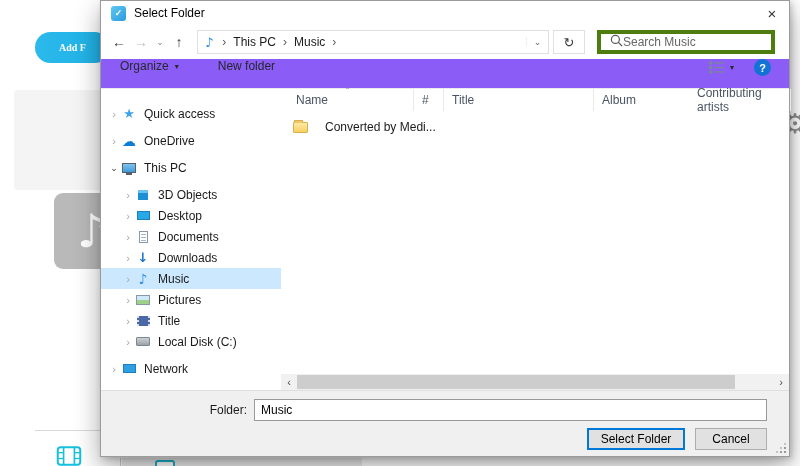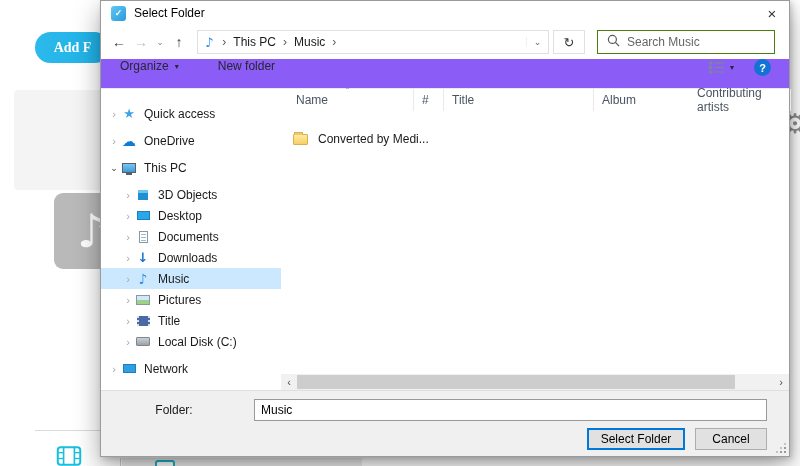--- a/index.html
+++ b/index.html
@@ -4,21 +4,21 @@
 <style>
   * { box-sizing: border-box; margin: 0; padding: 0; }
   html, body { width: 800px; height: 466px; overflow: hidden; }
   body { font-family: "Liberation Sans", sans-serif; background: #ffffff; position: relative; }
   .stage { position: absolute; inset: 0; width: 800px; height: 466px; }
 
   
   .bg-app { position: absolute; inset: 0; background: #fff; }
   .add-btn { position: absolute; left: 35px; top: 32px; width: 75px; height: 31px;
     border-radius: 16px; background: linear-gradient(90deg, #2cb9ec, #1fb1e6);
-    color: #fff; font-family: "Liberation Serif", serif; font-weight: bold; font-size: 14px;
+    color: #fff; font-family: "Liberation Serif", serif; font-weight: bold; font-size: 10px;
     display: flex; align-items: center; justify-content: center; border: none; }
   .thumb-outer { position: absolute; left: 14px; top: 90px; width: 92px; height: 100px;
     background: #f4f4f4; border-radius: 4px; }
   .thumb-inner { position: absolute; left: 40px; top: 103px; width: 66px; height: 76px;
     background: #b9b9b9; border-radius: 9px; display: flex; align-items: center; justify-content: center; }
   .thumb-note { color: #fff; font-size: 46px; font-family: "DejaVu Sans", sans-serif; line-height: 1; margin-left: 10px; }
   .bg-divider { position: absolute; left: 35px; top: 430px; width: 66px; height: 1px; background: #dadada; }
   .film-icon { position: absolute; left: 54px; top: 446px; }
   .bg-gear { position: absolute; left: 783px; top: 110px; font-family: "DejaVu Sans", sans-serif;
     font-size: 27px; color: #8f8f8f; line-height: 1; }
@@ -47,22 +47,22 @@
   .nav-btn.small { width: 14px; font-size: 9px; color: #8a8a8a; }
   .addressbar { height: 24px; width: 352px; margin-left: 6px; border: 1px solid #e0e0e0;
     display: flex; align-items: center; padding-left: 7px; }
   .addr-note { color: #2e8fe8; font-family: "DejaVu Sans", sans-serif; font-size: 13px; margin-right: 2px; }
   .crumb-sep { color: #5a5a5a; font-size: 12px; padding: 0 7px; }
   .crumb { color: #1a1a1a; }
   .addr-dd { margin-left: auto; width: 22px; text-align: center; font-size: 9px; color: #666;
     border-left: 1px solid #f0f0f0; }
   .refresh-btn { height: 24px; width: 32px; margin-left: 2px; border: 1px solid #e0e0e0;
     display: flex; align-items: center; justify-content: center; font-size: 13px; color: #3b3b3b; }
-  .searchbox { height: 24px; width: 178px; margin-left: 10px; border: 1px solid #4d7c0f;
-    display: flex; align-items: center; padding-left: 9px; gap: 7px; }
+  .searchbox { height: 24px; width: 178px; margin-left: 10px; border: 4px solid #4d7c0f;
+    display: flex; align-items: center; padding-left: 9px; }
   .searchbox input { border: none; outline: none; width: 130px; font-size: 12px;
     font-family: "Liberation Sans", sans-serif; color: #333; }
   .searchbox input::placeholder { color: #666; }
 
   .toolbar { height: 30px; display: flex; align-items: flex-start; padding: 0 18px 0 19px;
     border-bottom: 1px solid #ebebeb; background: #8b5cf6; flex: none; color: #26282d; }
   .organize { display: flex; align-items: center; gap: 6px; }
   .dd-arrow { font-size: 8px; color: #26282d; }
   .newfolder { margin-left: 39px; }
   .tb-right { margin-left: auto; display: flex; align-items: center; gap: 6px; }
@@ -112,32 +112,32 @@
   .list { flex: 1; position: relative; min-width: 0; }
   .list-header { display: flex; height: 22px; align-items: flex-start; color: #4a5462; }
   .hcell { height: 22px; display: flex; align-items: center; border-right: 1px solid #e9e9e9;
     padding-left: 8px; position: relative; flex: none; }
   .hcell.c-name { width: 133px; padding-left: 15px; }
   .hcell.c-num { width: 30px; }
   .hcell.c-title { width: 150px; }
   .hcell.c-artists { width: 102px; }
   .hcell.c-album { width: 95px; border-right: none; }
   .sort-ind { position: absolute; top: -3px; left: 65px; font-size: 9px; color: #888; }
-  .file-row { display: flex; align-items: center; height: 20px; margin-top: 18px; padding-left: 10px; gap: 3px; }
+  .file-row { display: flex; align-items: center; height: 20px; margin-top: 6px; padding-left: 10px; gap: 10px; }
   .hscroll { position: absolute; left: 0; right: 0; bottom: 0; height: 16px; background: #f1f1f1;
     display: flex; align-items: center; }
   .hs-arrow { width: 16px; text-align: center; color: #505050; font-size: 11px; flex: none; }
   .hs-track { flex: 1; height: 16px; position: relative; }
   .hs-thumb { position: absolute; left: 0; top: 1px; height: 14px; width: 438px; background: #cdcdcd; }
   .hs-arrow.right { margin-left: auto; }
 
   .footer { height: 66px; flex: none; background: #f0f0f0; border-top: 1px solid #dfdfdf;
     padding: 8px 22px 0 0; }
   .folder-row { display: flex; align-items: center; }
-  .folder-label { width: 146px; text-align: center; margin-right: 7px; color: #1a1a1a; }
+  .folder-label { width: 146px; text-align: right; margin-right: 7px; color: #1a1a1a; }
   .folder-input { flex: 1; height: 22px; border: 1px solid #999; background: #fff; padding: 0 6px;
     font-size: 12px; font-family: "Liberation Sans", sans-serif; color: #000; outline: none; }
   .btn-row { display: flex; justify-content: flex-end; gap: 10px; margin-top: 7px; }
   .btn { height: 22px; background: #e1e1e1; border: 1px solid #adadad; font-size: 12px;
     font-family: "Liberation Sans", sans-serif; color: #000; display: flex; align-items: center;
     justify-content: center; }
   .btn.default { width: 98px; border: 2px solid #0078d7; }
   .btn.cancel { width: 72px; }
   .grip { position: absolute; right: 2px; bottom: 2px; width: 10px; height: 10px; }
   .grip::after { content: ""; position: absolute; right: 1px; bottom: 1px; width: 2px; height: 2px;

